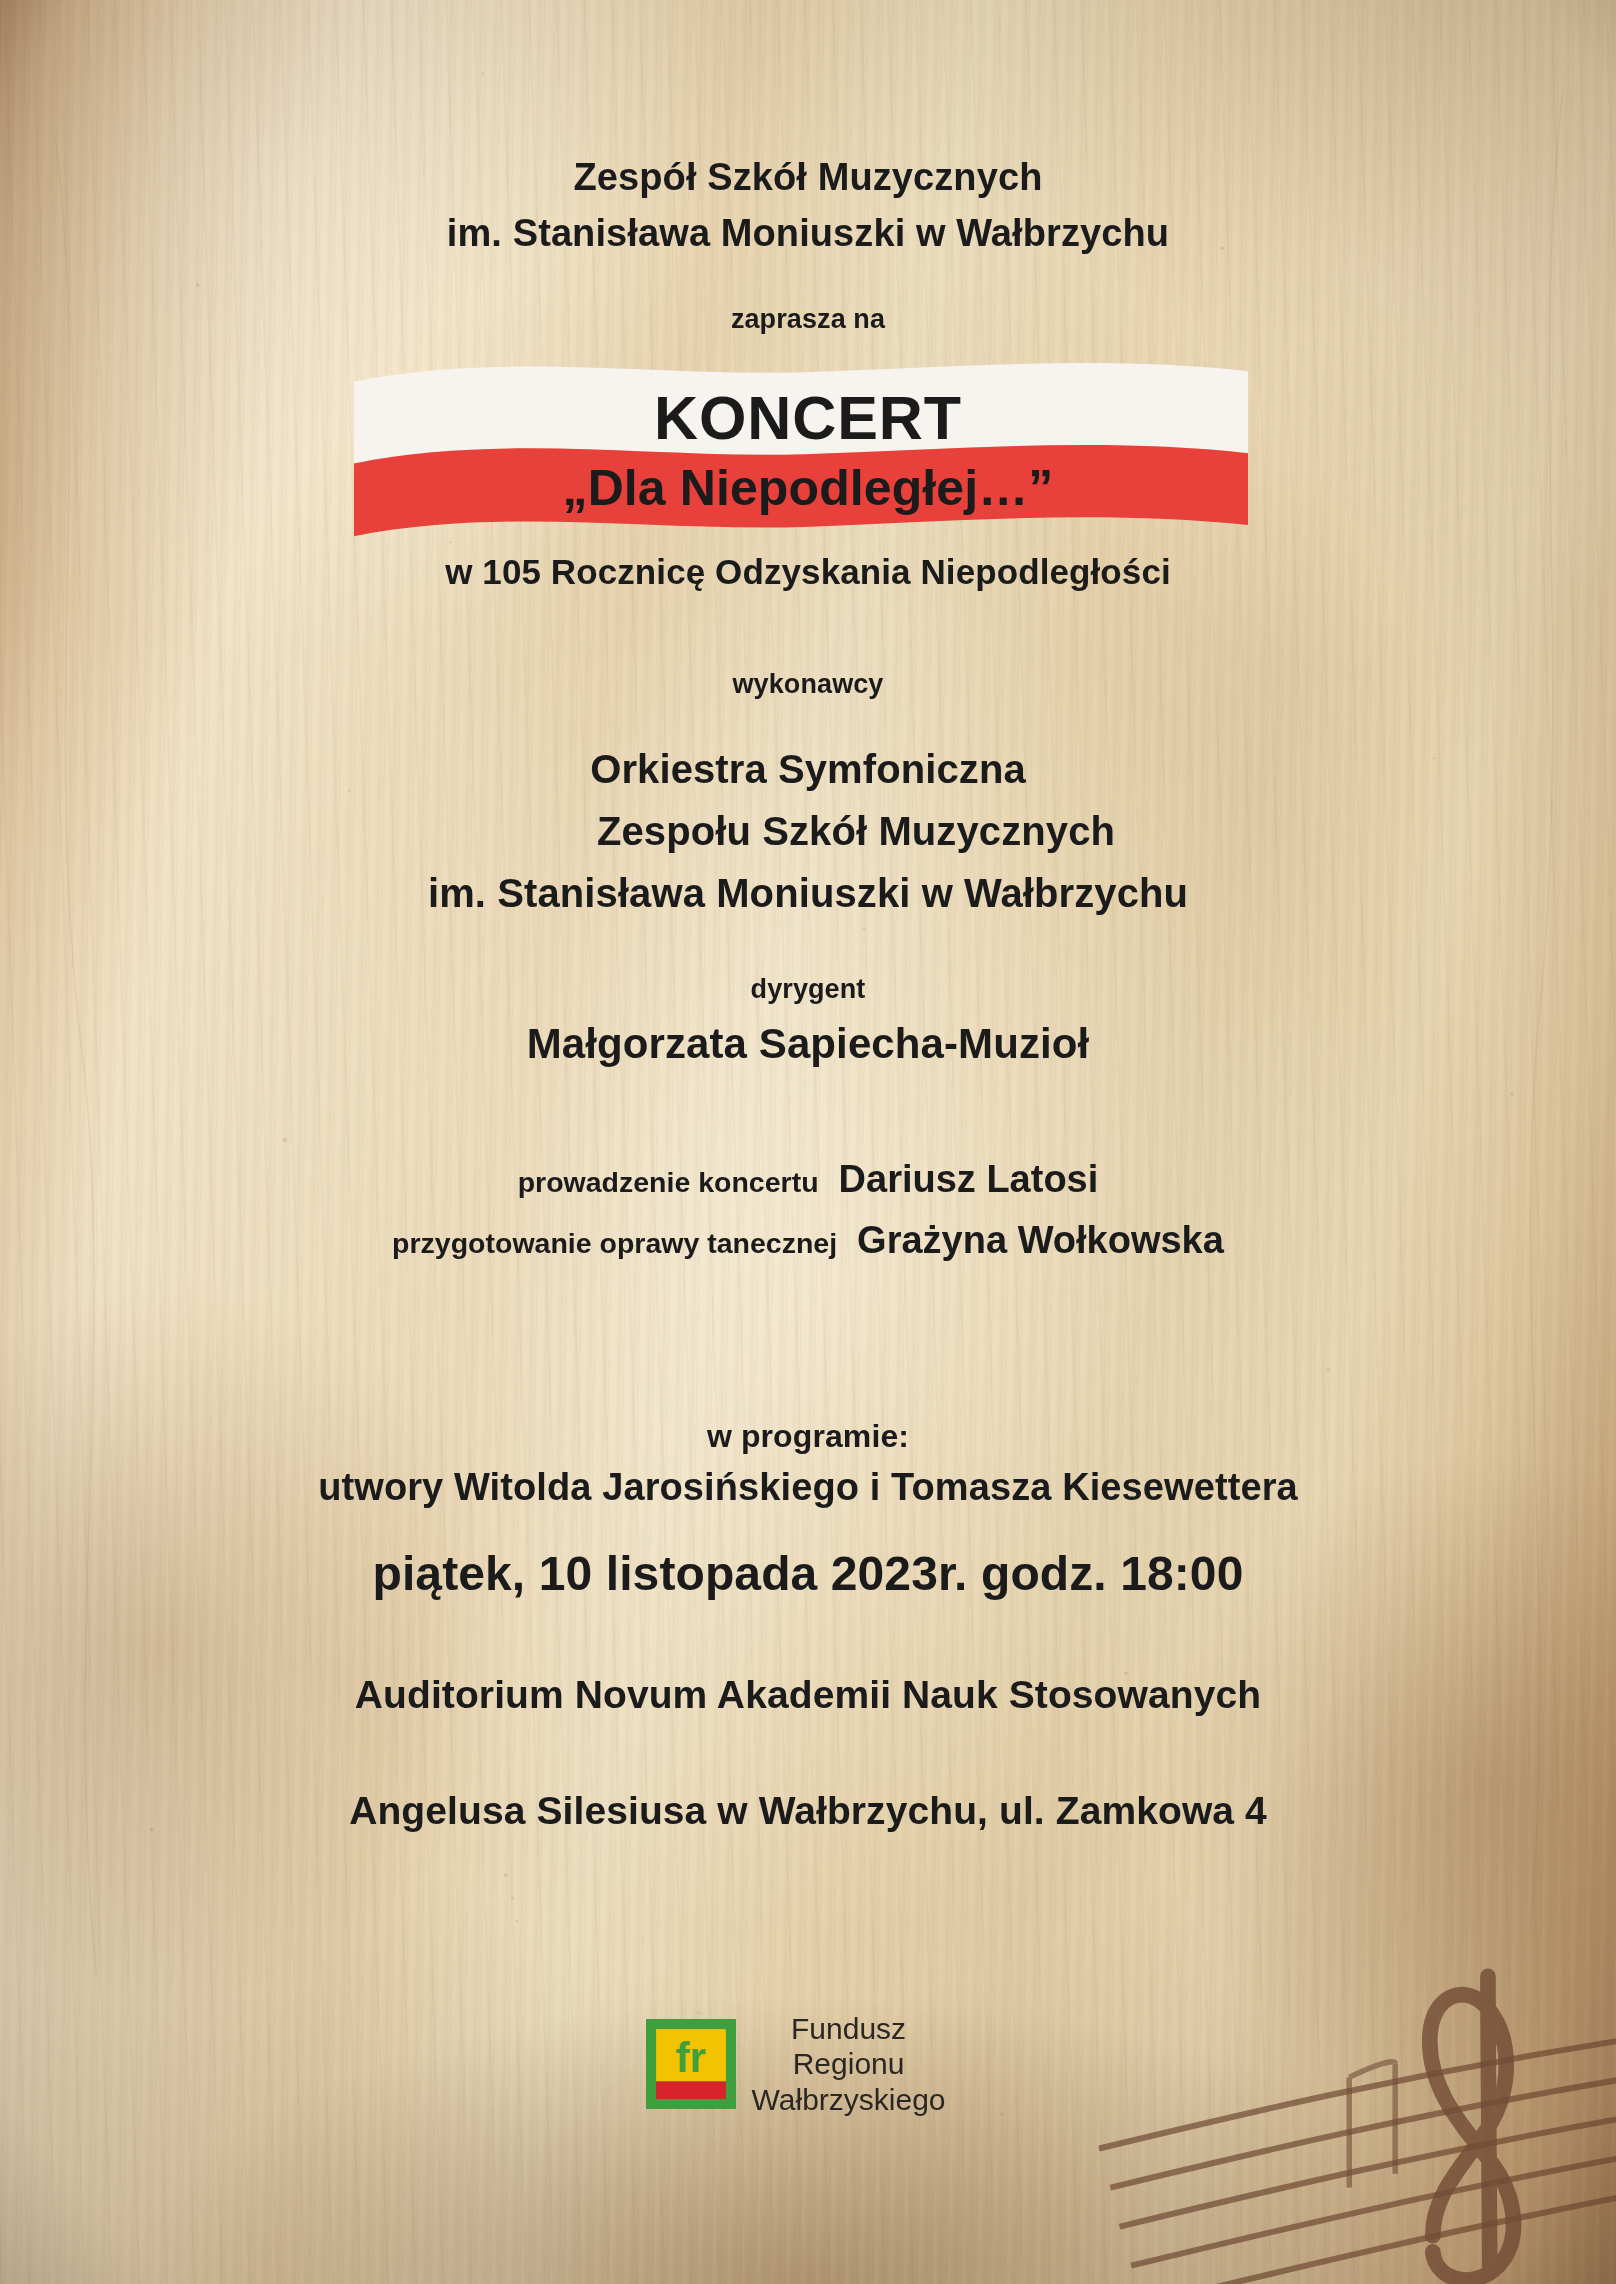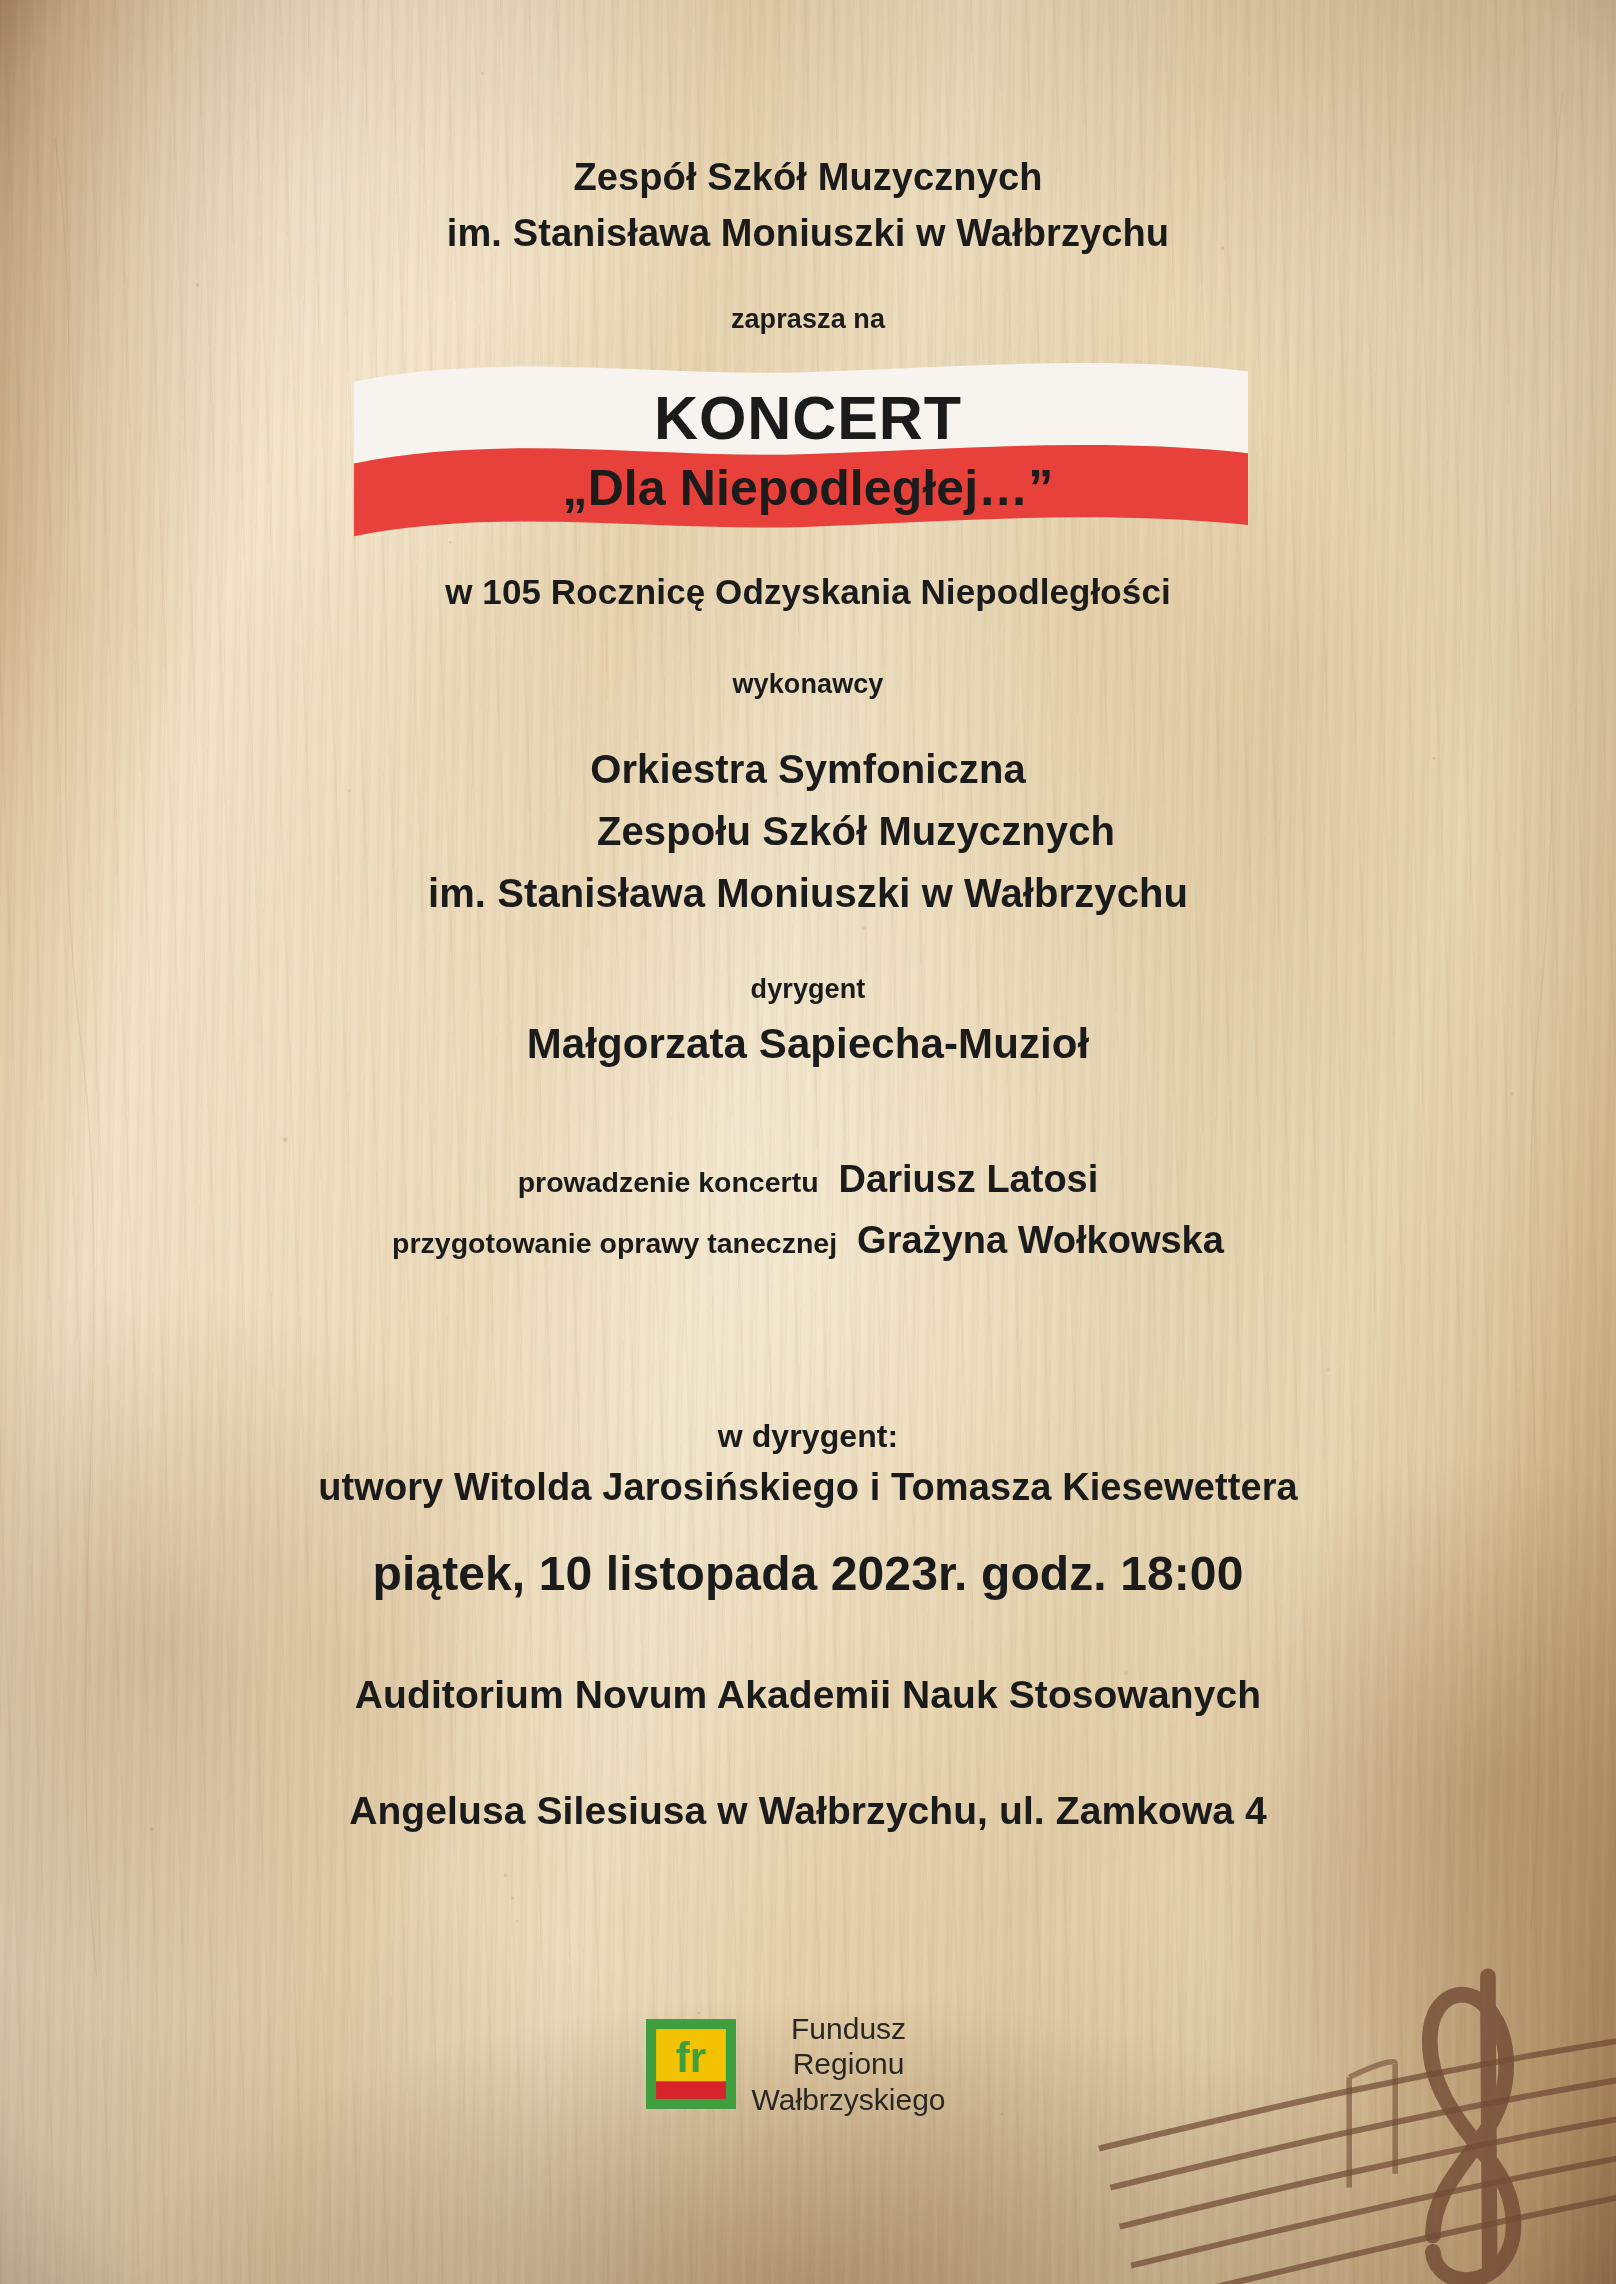--- a/index.html
+++ b/index.html
@@ -97,21 +97,21 @@
     position: absolute;
     top: 363px;
     left: 354px;
     width: 894px;
     height: 175px;
   }
   .flag-wrap svg { display: block; width: 100%; height: 100%; }
 
   .t-koncert { position: absolute; top: 384px;  width: 100%; font-size: 61px; font-weight: bold; letter-spacing: 0.9px; }
   .t-title   { position: absolute; top: 460px; width: 100%; font-size: 50px; font-weight: bold; }
-  .t-anniv   { position: absolute; top: 572px; width: 100%; font-size: 35px;  font-weight: bold; }
+  .t-anniv   { position: absolute; top: 552px; width: 100%; font-size: 35px;  font-weight: bold; }
 
   .t-performers-label { position: absolute; top: 669px; width: 100%; font-size: 27px; font-weight: bold; }
 
   .t-orch1 { position: absolute; top: 747px; width: 100%; font-size: 40px; font-weight: bold; }
   .t-orch2 { position: absolute; top: 809px; width: 100%; font-size: 40px; font-weight: bold; padding-left: 48px; }
   .t-orch3 { position: absolute; top: 871px; width: 100%; font-size: 40px; font-weight: bold; }
 
   .t-cond-label { position: absolute; top: 974px; width: 100%; font-size: 27px; font-weight: bold; }
   .t-cond-name  { position: absolute; top: 1020px; width: 100%; font-size: 42px; font-weight: bold; }
 
@@ -235,21 +235,21 @@
       <div class="credit-row">
         <span class="credit-label">prowadzenie koncertu</span>
         <span class="credit-name">Dariusz Latosi</span>
       </div>
       <div class="credit-row">
         <span class="credit-label">przygotowanie oprawy tanecznej</span>
         <span class="credit-name">Grażyna Wołkowska</span>
       </div>
     </div>
 
-    <div class="line t-program-label">w dyrygent:</div>
+    <div class="line t-program-label">w programie:</div>
     <div class="line t-program-works">utwory Witolda Jarosińskiego i Tomasza Kiesewettera</div>
     <div class="line t-datetime">piątek, 10 listopada 2023r. godz. 18:00</div>
 
     <div class="line t-venue1">Auditorium Novum Akademii Nauk Stosowanych</div>
     <div class="line t-venue2">Angelusa Silesiusa w Wałbrzychu, ul. Zamkowa 4</div>
 
   </div>
 
   <div class="logo">
     <div class="logo-mark">

